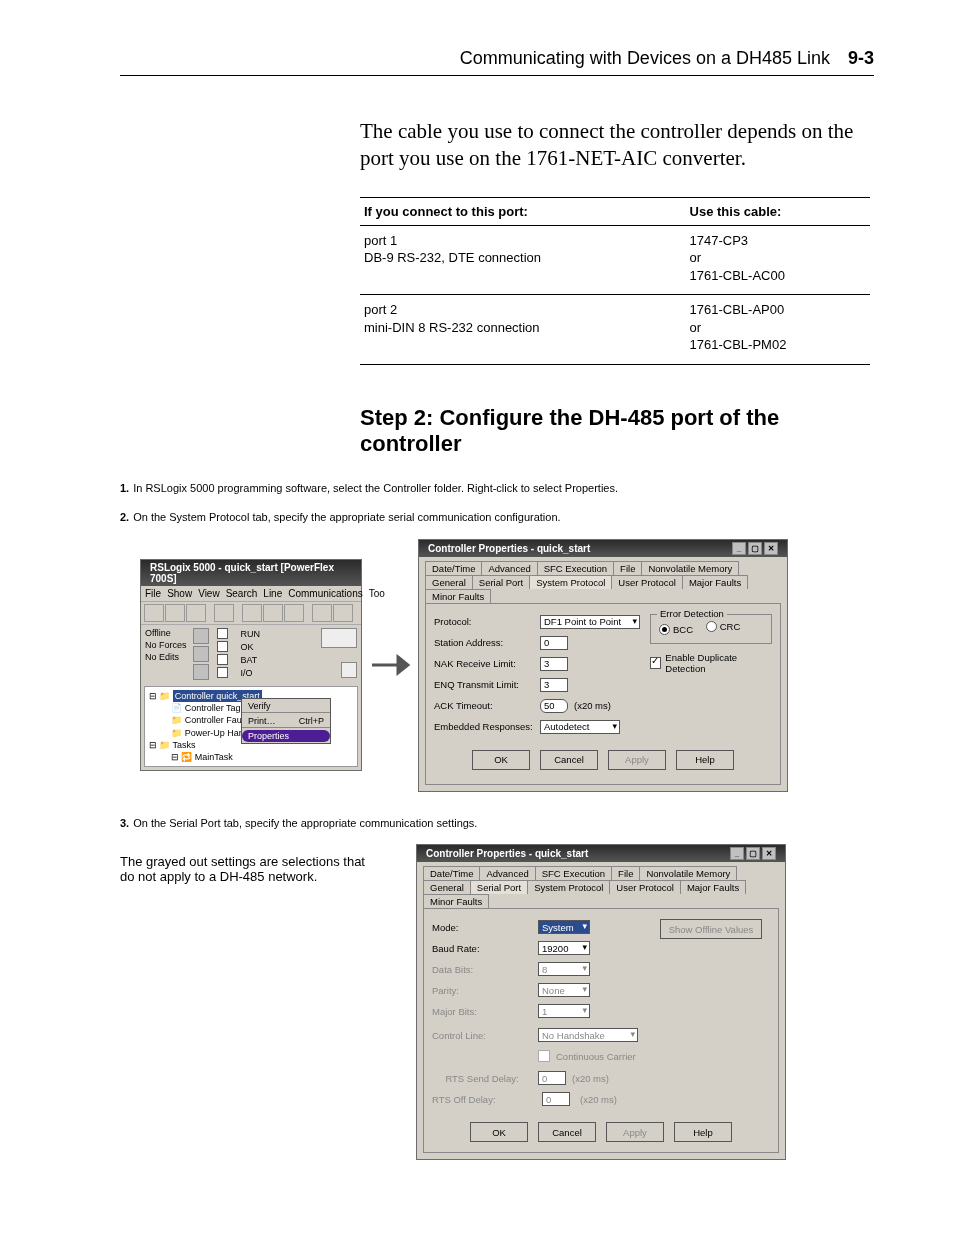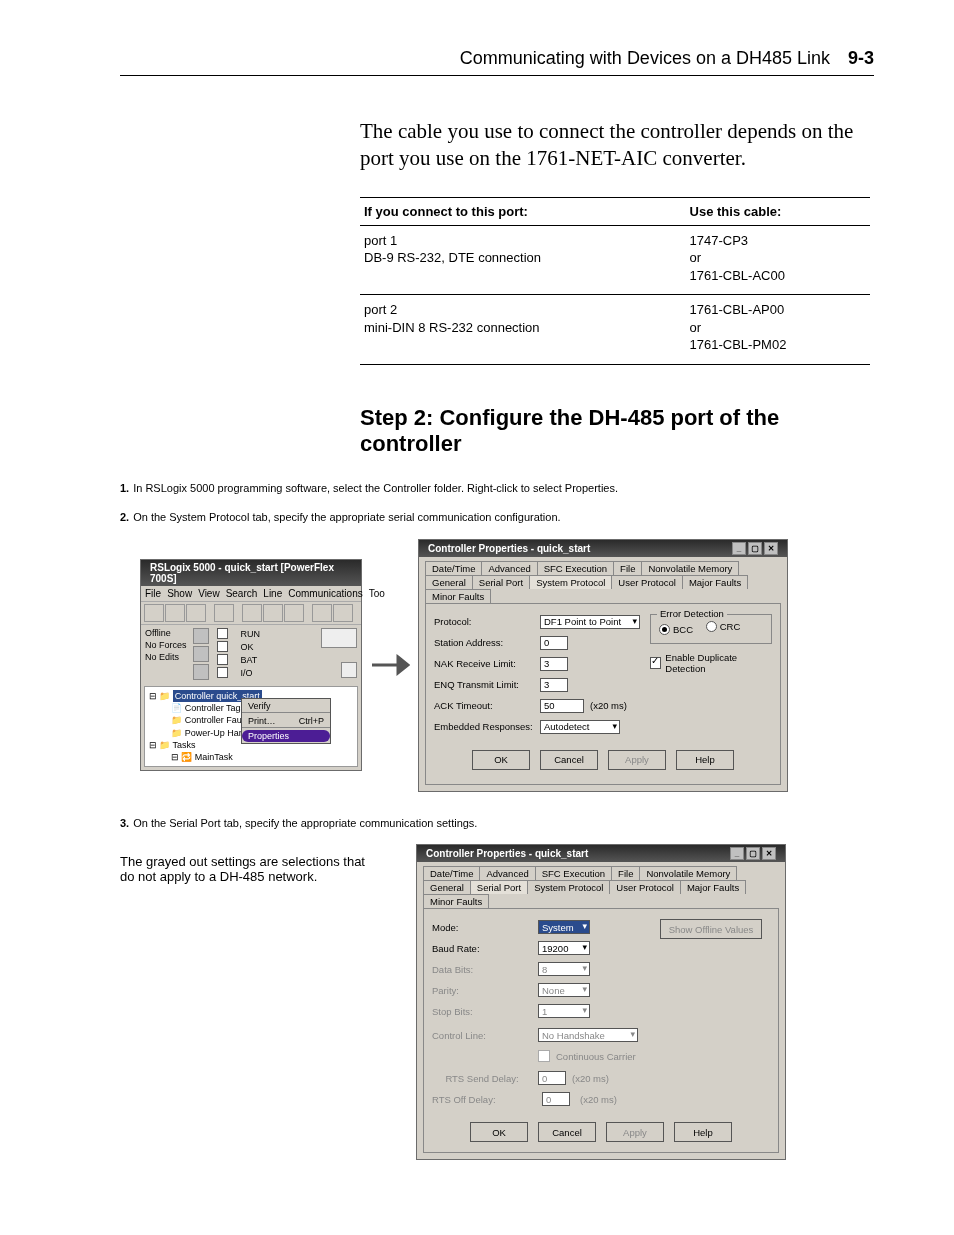--- a/index.html
+++ b/index.html
@@ -365,21 +365,21 @@
             <div class="field-row">
                 <label>NAK Receive Limit:</label>
               <div class="inp" style="width:28px;">3</div>
               </div>
             <div class="field-row">
                 <label>ENQ Transmit Limit:</label>
               <div class="inp" style="width:28px;">3</div>
               </div>
             <div class="field-row">
                 <label>ACK Timeout:</label>
-              <div class="inp" style="width:44px;">50</div>
+              <div class="inp" style="width:28px;border-radius:6px;">50</div>
               <span class="unit">(x20 ms)</span>
               </div>
             <div class="field-row">
                 <label>Embedded Responses:</label>
               <div class="inp select" style="width:80px;">Autodetect</div>
               </div>
           </div>
           <div style="width:140px;">
             <div class="grp">
               <span class="grp-title">Error Detection</span>
@@ -452,21 +452,21 @@
               </div>
             <div class="field-row" style="color:#888;">
                 <label>Data Bits:</label>
               <div class="inp select" style="width:52px;color:#888;">8</div>
               </div>
             <div class="field-row" style="color:#888;">
                 <label>Parity:</label>
               <div class="inp select" style="width:52px;color:#888;">None</div>
               </div>
             <div class="field-row" style="color:#888;">
-                <label>Stop Bits:</label>
+                <label>Major Bits:</label>
               <div class="inp select" style="width:52px;color:#888;">1</div>
               </div>
             <div class="field-row" style="margin-top:8px;color:#888;">
                 <label>Control Line:</label>
               <div class="inp select" style="width:100px;color:#888;">No Handshake</div>
               </div>
             <div class="field-row" style="padding-left:106px;color:#888;">
               <div class="chkbox2" style="border-color:#aaa;"></div>
               <span>Continuous Carrier</span>
               </div>

